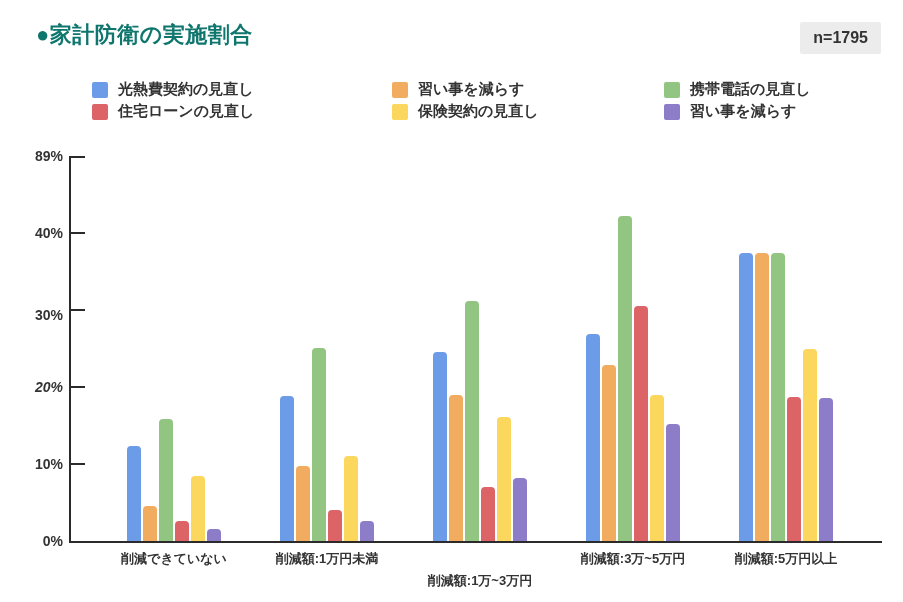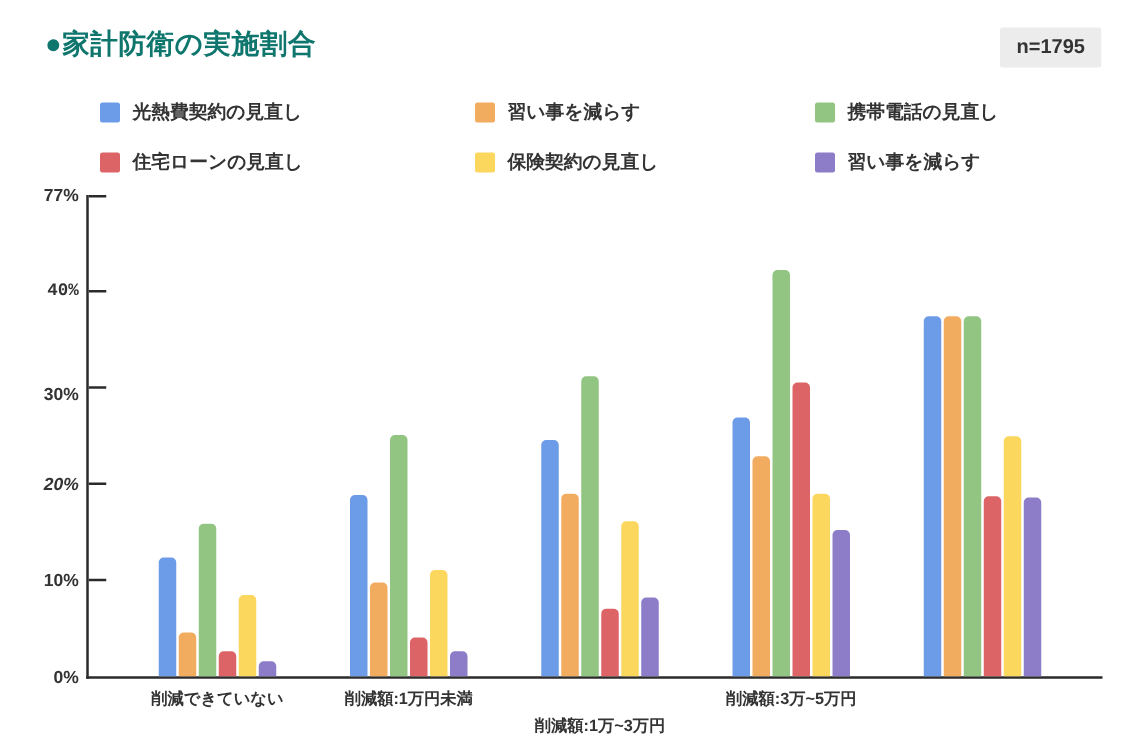--- a/index.html
+++ b/index.html
@@ -21,24 +21,24 @@
   }
   .badge{
     position:absolute;right:22px;top:22px;
     background:#ececec;color:#333;
     font-size:16px;font-weight:bold;
     padding:7px 13px;border-radius:2px;
   }
 
   
   .legend{
-    position:absolute;left:80px;top:80px;
+    position:absolute;left:92px;top:80px;
     display:grid;
     grid-template-columns:300px 272px auto;
-    row-gap:21px;
+    row-gap:3px;
   }
   .legend-item{display:flex;align-items:center;gap:10px;}
   .legend-swatch{width:16px;height:16px;border-radius:2px;flex:0 0 auto;}
   .legend-label{font-size:15px;font-weight:bold;color:#333;white-space:nowrap;}
 
   
   .chart{position:absolute;left:0;top:0;width:903px;height:602px;}
   .plot{
     position:absolute;left:69px;top:156px;width:811px;height:385px;
     border-left:2px solid #2b2b2b;
@@ -103,23 +103,23 @@
   <div class="chart">
     <div class="plot">
         <div class="y-label" style="left: -52px; top: 375px;">0%</div>
         <div class="y-tick" style="top: 307px;"></div>
         <div class="y-label" style="left: -52px; top: 298px;">10%</div>
         <div class="y-tick" style="top: 230px;"></div>
         <div class="y-label" style="left: -52px; top: 221px; font-style: italic;">20%</div>
         <div class="y-tick" style="top: 153px;"></div>
         <div class="y-label" style="left: -52px; top: 132px; margin-top: 17px;">30%</div>
         <div class="y-tick" style="top: 76px;"></div>
-        <div class="y-label" style="left: -52px; top: 67px; font-family: Liberation Mono, monospace;">40%</div>
+        <div class="y-label" style="left: -52px; top: 67px;">40%</div>
         <div class="y-tick" style="top: 0px;"></div>
-        <div class="y-label" style="left: -52px; top: -10px;">77%</div>
+        <div class="y-label" style="left: -52px; top: -10px;">89%</div>
         <div class="x-label" style="left: 13px; top: 394px;">削減できていない</div>
         <div class="bar" style="left: 56px; width: 14px; height: 94.7px; background: rgb(108, 155, 232);"></div>
         <div class="bar" style="left: 72px; width: 14px; height: 34.6px; background: rgb(242, 172, 96);"></div>
         <div class="bar" style="left: 88px; width: 14px; height: 122.4px; background: rgb(146, 196, 130);"></div>
         <div class="bar" style="left: 104px; width: 14px; height: 20px; background: rgb(220, 100, 102);"></div>
         <div class="bar" style="left: 120px; width: 14px; height: 65.5px; background: rgb(251, 215, 94);"></div>
         <div class="bar" style="left: 136px; width: 14px; height: 12.3px; background: rgb(141, 125, 200);"></div>
         <div class="x-label" style="left: 166px; top: 394px;">削減額:1万円未満</div>
         <div class="bar" style="left: 209px; width: 14px; height: 145.5px; background: rgb(108, 155, 232);"></div>
         <div class="bar" style="left: 225px; width: 14px; height: 75.5px; background: rgb(242, 172, 96);"></div>
@@ -134,20 +134,21 @@
         <div class="bar" style="left: 410px; width: 14px; height: 53.9px; background: rgb(220, 100, 102);"></div>
         <div class="bar" style="left: 426px; width: 14px; height: 124px; background: rgb(251, 215, 94);"></div>
         <div class="bar" style="left: 442px; width: 14px; height: 63.1px; background: rgb(141, 125, 200);"></div>
         <div class="x-label" style="left: 472px; top: 394px;">削減額:3万~5万円</div>
         <div class="bar" style="left: 515px; width: 14px; height: 207.1px; background: rgb(108, 155, 232);"></div>
         <div class="bar" style="left: 531px; width: 14px; height: 175.6px; background: rgb(242, 172, 96);"></div>
         <div class="bar" style="left: 547px; width: 14px; height: 324.9px; background: rgb(146, 196, 130);"></div>
         <div class="bar" style="left: 563px; width: 14px; height: 234.8px; background: rgb(220, 100, 102);"></div>
         <div class="bar" style="left: 579px; width: 14px; height: 146.3px; background: rgb(251, 215, 94);"></div>
         <div class="bar" style="left: 595px; width: 14px; height: 117px; background: rgb(141, 125, 200);"></div>
+        <div class="x-label" style="left: 625px; top: 394px;">削減額:5万円以上</div>
         <div class="bar" style="left: 668px; width: 14px; height: 288px; background: rgb(108, 155, 232);"></div>
         <div class="bar" style="left: 684px; width: 14px; height: 288px; background: rgb(242, 172, 96);"></div>
         <div class="bar" style="left: 700px; width: 14px; height: 288px; background: rgb(146, 196, 130);"></div>
         <div class="bar" style="left: 716px; width: 14px; height: 144px; background: rgb(220, 100, 102);"></div>
         <div class="bar" style="left: 732px; width: 14px; height: 192.5px; background: rgb(251, 215, 94);"></div>
         <div class="bar" style="left: 748px; width: 14px; height: 143.2px; background: rgb(141, 125, 200);"></div>
       </div>
   </div>
 
 </div>

